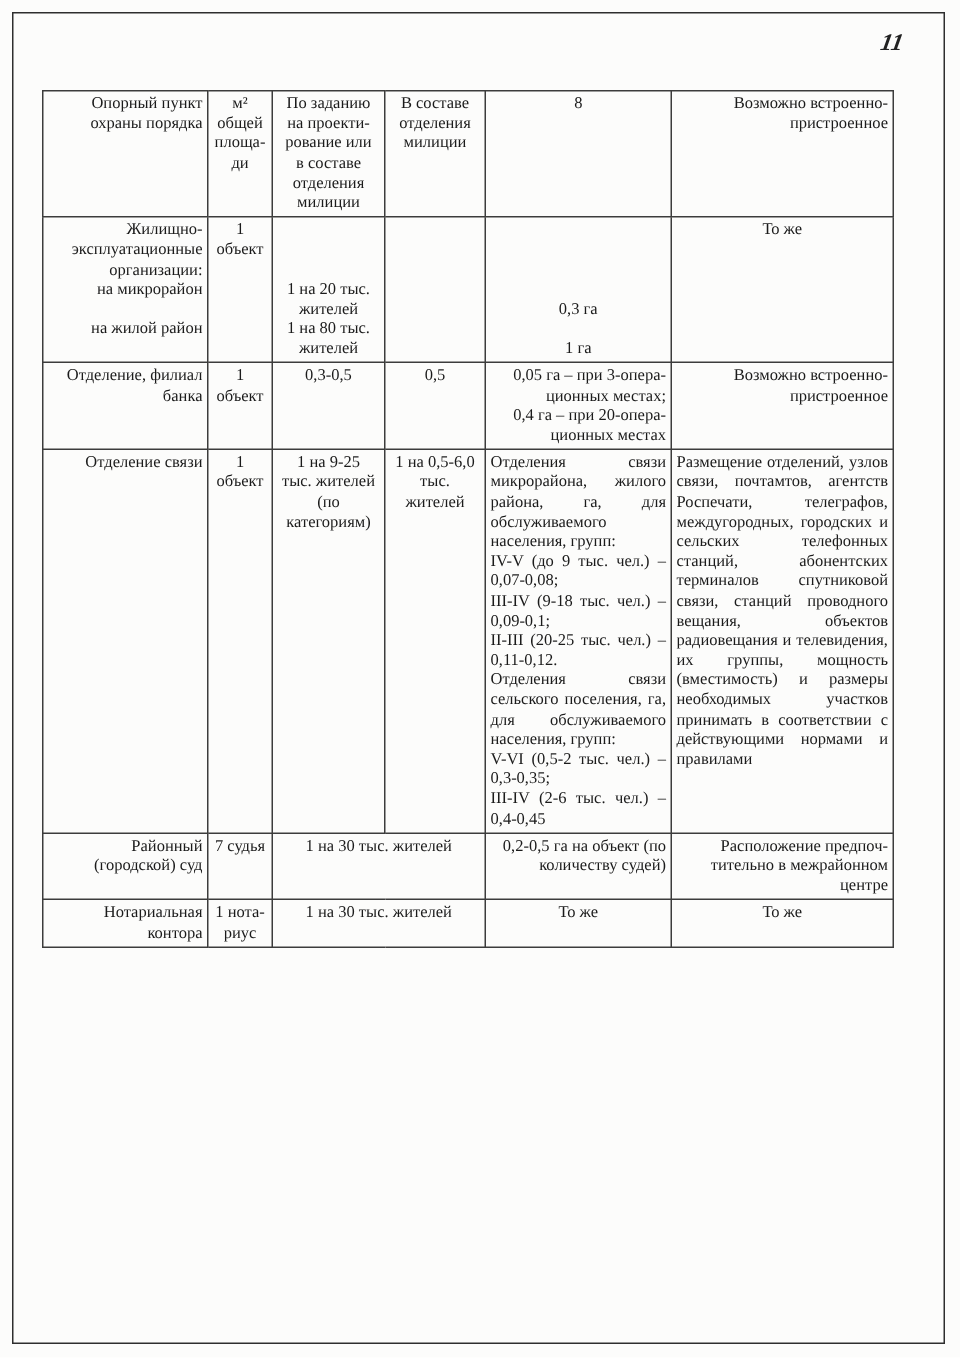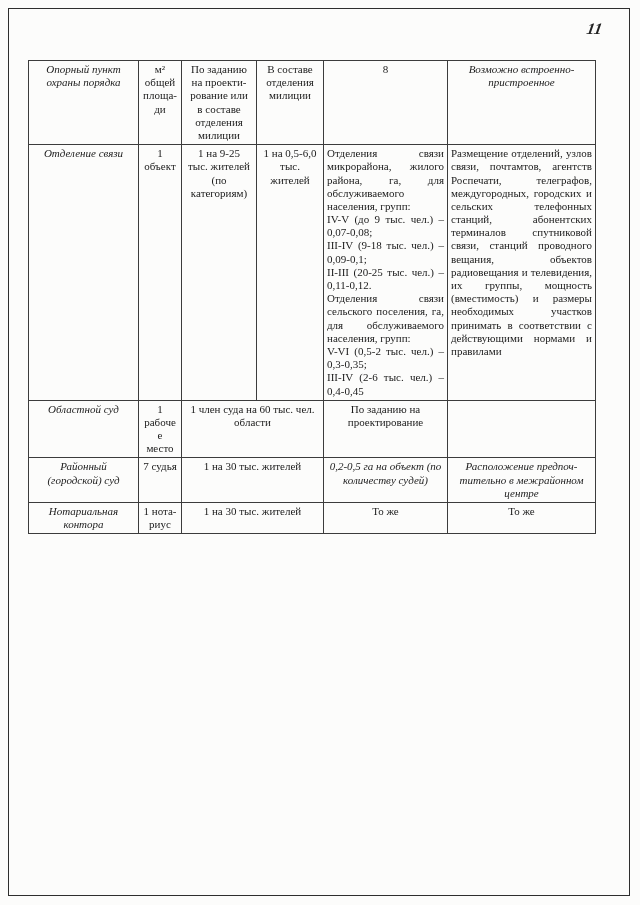--- a/index.html
+++ b/index.html
@@ -24,21 +24,21 @@
   table.doc td {
     border:1px solid #3c3c3c;
     vertical-align:top;
     padding:2px 3px;
     font-size:11px; line-height:1.2;
     white-space:pre-line;
     overflow:hidden;
     word-wrap:break-word;
   }
   .tc { text-align:center; }
-  .tl { text-align:center;font-style:italic; }
+  .tl { text-align:right; }
   .tj { text-align:justify; }
 </style>
 </head>
 <body>
 
 <div class="page">
   <div class="frame"></div>
   <div class="page-number">11</div>
 
   <table class="doc">
@@ -65,48 +65,77 @@
 отделения
 милиции</td>
         <td class="tc">В составе
 отделения
 милиции</td>
         <td class="tc">8</td>
         <td class="tl">Возможно встроенно-
 пристроенное</td>
       </tr>
       <tr>
+        <td class="tl">Жилищно-
+эксплуатационные
+организации:
+&nbsp;&nbsp;&nbsp;на микрорайон
+
+&nbsp;&nbsp;&nbsp;на жилой район</td>
+        <td class="tc">1
+объект</td>
+        <td class="tc">
+
+
+1 на 20 тыс.
+жителей
+1 на 80 тыс.
+жителей</td>
+        <td class="tc"></td>
+        <td class="tc">
+
+
+
+0,3 га
+
+1 га</td>
+        <td class="tc">То же</td>
+      </tr>
+      <tr>
+        <td class="tl">Отделение, филиал
+банка</td>
+        <td class="tc">1
+объект</td>
+        <td class="tc">0,3-0,5</td>
+        <td class="tc">0,5</td>
+        <td class="tl">0,05 га – при 3-опера-
+ционных местах;
+0,4 га – при 20-опера-
+ционных местах</td>
+        <td class="tl">Возможно встроенно-
+пристроенное</td>
+      </tr>
+      <tr>
         <td class="tl">Отделение связи</td>
         <td class="tc">1
 объект</td>
         <td class="tc">1 на 9-25
 тыс. жителей
 (по
 категориям)</td>
         <td class="tc">1 на 0,5-6,0
 тыс. жителей</td>
         <td class="tj">Отделения связи микрорайона, жилого района, га, для обслуживаемого населения, групп:
 IV-V (до 9 тыс. чел.) – 0,07-0,08;
 III-IV (9-18 тыс. чел.) – 0,09-0,1;
 II-III (20-25 тыс. чел.) – 0,11-0,12.
 Отделения связи сельского поселения, га, для обслуживаемого населения, групп:
 V-VI (0,5-2 тыс. чел.) – 0,3-0,35;
 III-IV (2-6 тыс. чел.) – 0,4-0,45</td>
         <td class="tj">Размещение отделений, узлов связи, почтамтов, агентств Роспечати, телеграфов, междугородных, городских и сельских телефонных станций, абонентских терминалов спутниковой связи, станций проводного вещания, объектов радиовещания и телевидения, их группы, мощность (вместимость) и размеры необходимых участков принимать в соответствии с действующими нормами и правилами</td>
-      </tr>
-      <tr>
-        <td class="tl">Областной суд</td>
-        <td class="tc">1
-рабочее
-место</td>
-        <td class="tc" colspan="2">1 член суда на 60 тыс. чел.
-области</td>
-        <td class="tc">По заданию на
-проектирование</td>
-        <td class="tl"></td>
       </tr>
       <tr>
         <td class="tl">Районный
 (городской) суд</td>
         <td class="tc">7 судья</td>
         <td class="tc" colspan="2">1 на 30 тыс. жителей</td>
         <td class="tl">0,2-0,5 га на объект (по
 количеству судей)</td>
         <td class="tl">Расположение предпоч-
 тительно в межрайонном

